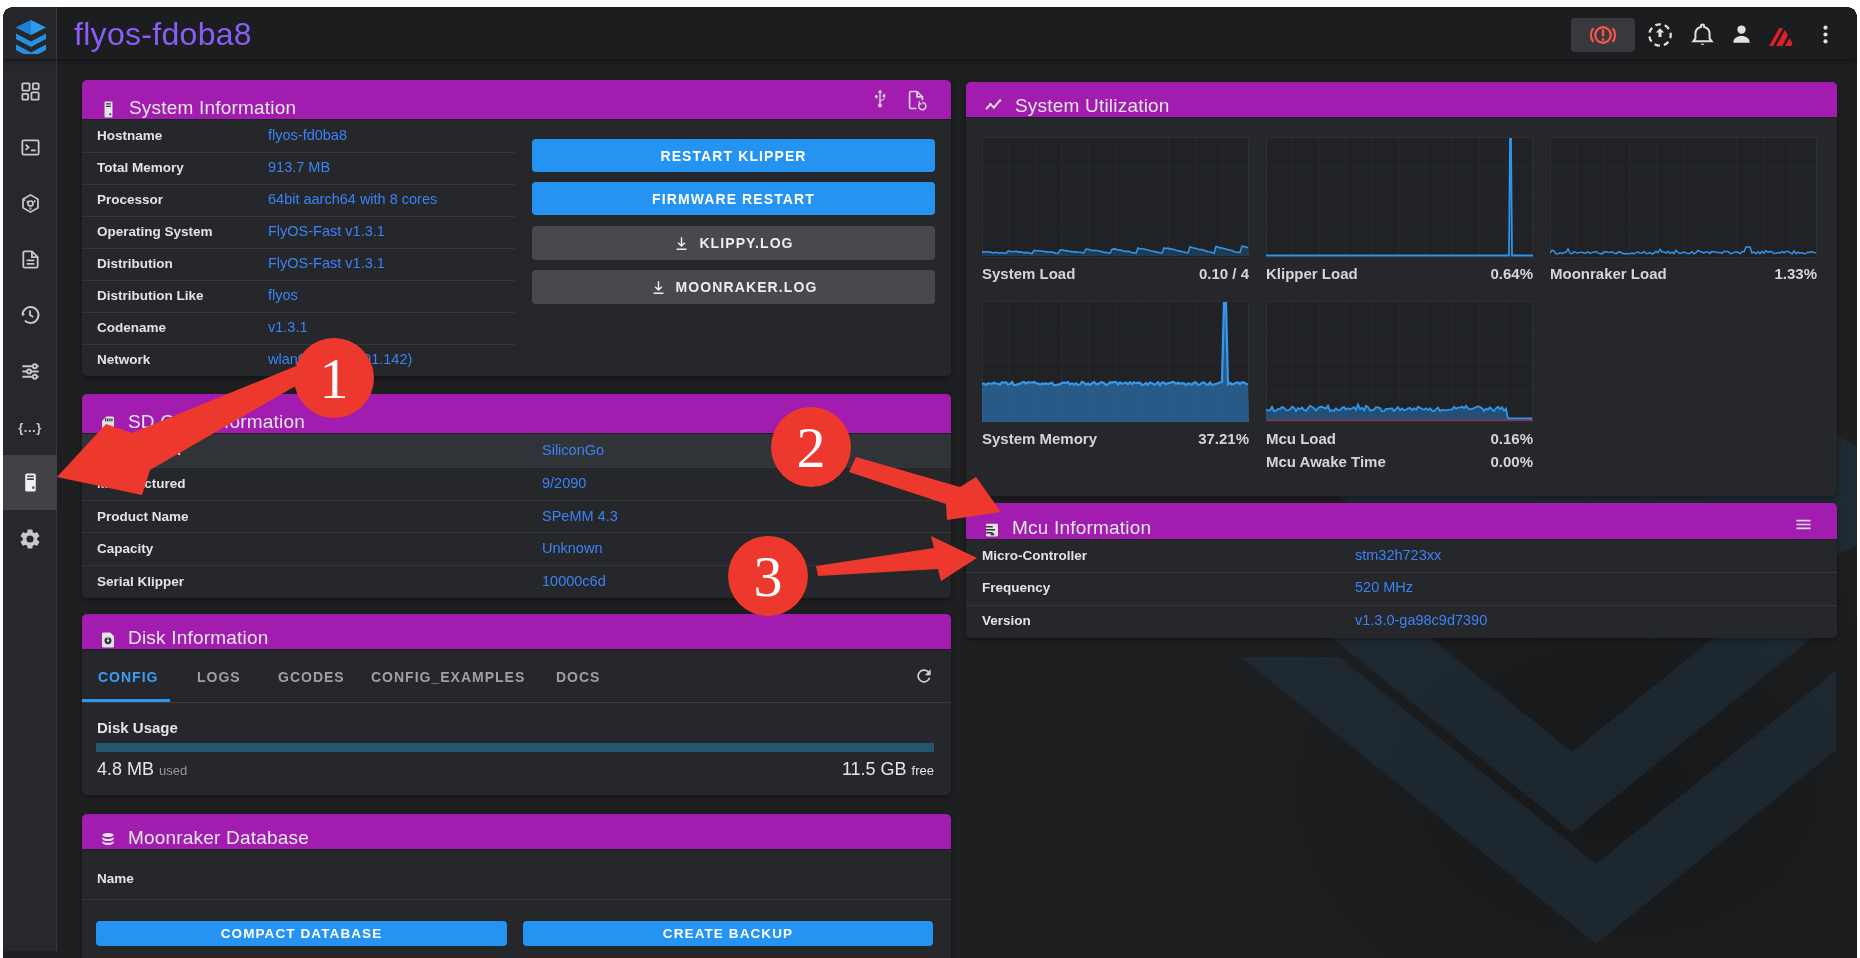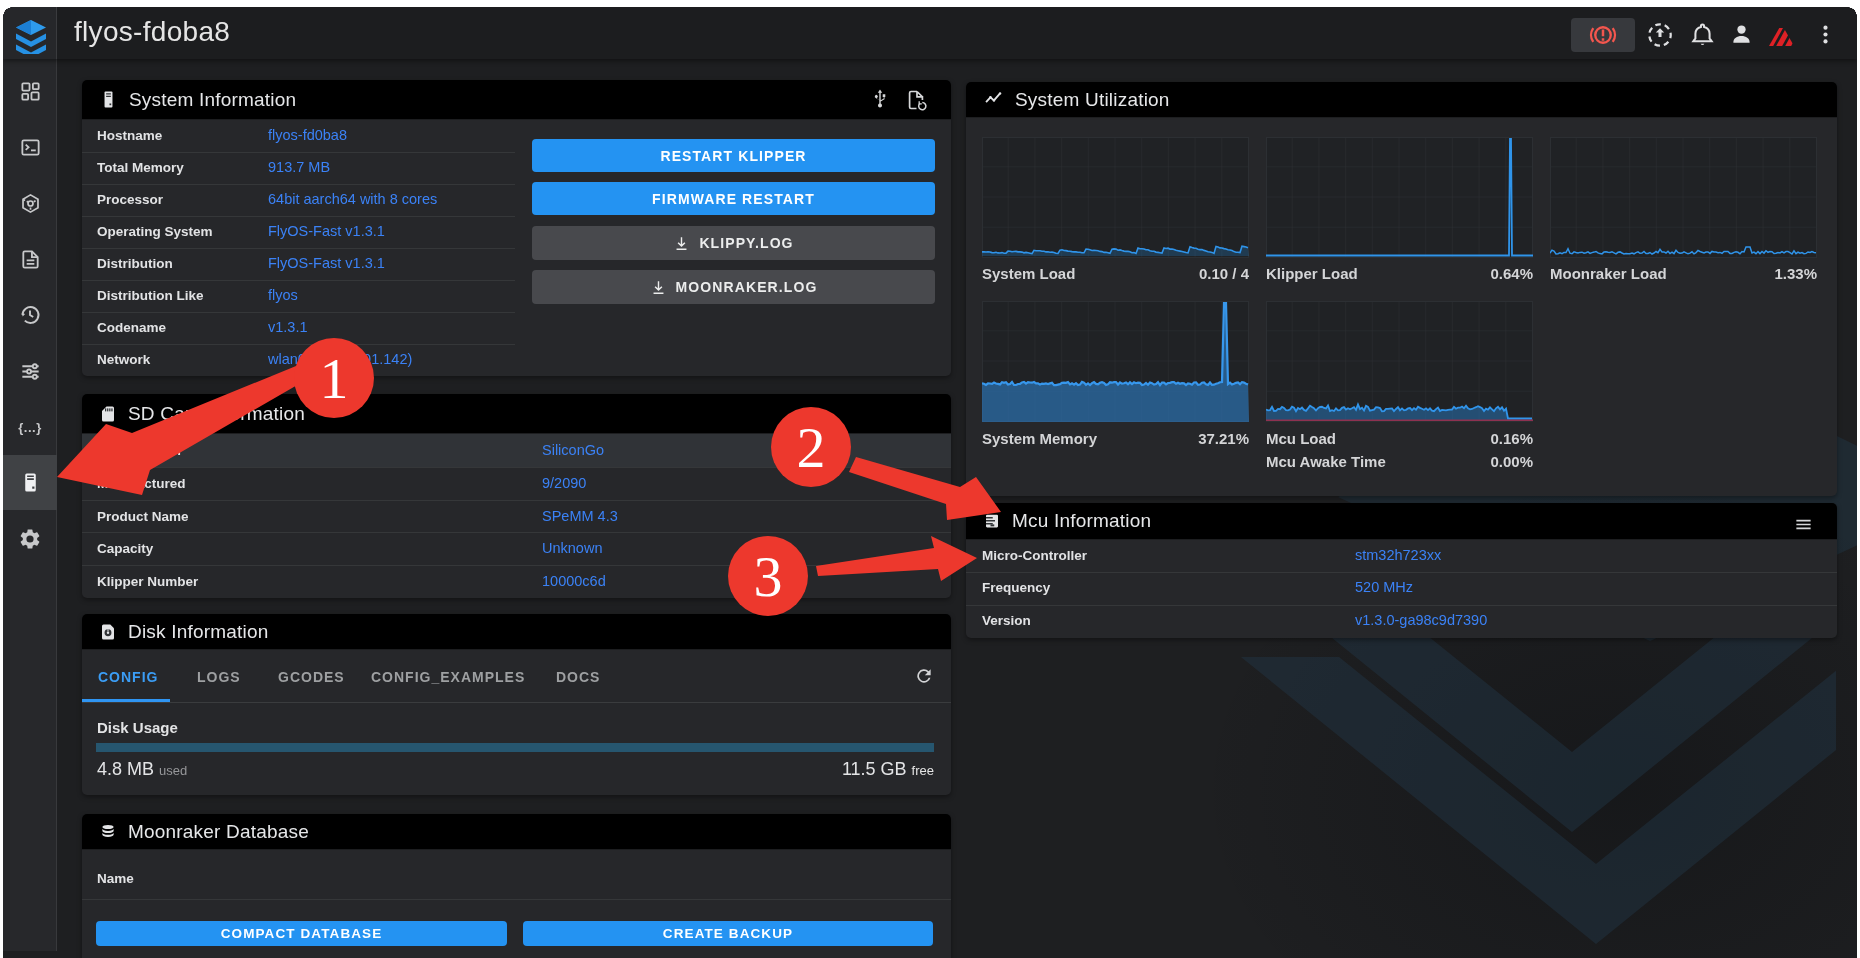--- a/index.html
+++ b/index.html
@@ -2,21 +2,21 @@
 <html><head><meta charset="utf-8"><style>
 *{margin:0;padding:0;box-sizing:border-box}
 html,body{width:1860px;height:958px;background:#fff;overflow:hidden;font-family:"Liberation Sans",sans-serif}
 #cv{position:absolute;left:0;top:0;width:1860px;height:958px}
 .abs{position:absolute}
 #appbg{position:absolute;left:3px;top:7px;right:3px;bottom:0;background:#1e1f21;border-radius:9px 9px 0 0}
 #topbar{position:absolute;left:3px;top:7px;width:1854px;height:52px;background:#1c1d1f;border-radius:9px 9px 0 0;z-index:20;box-shadow:0 2px 5px rgba(0,0,0,.45)}
 #side{position:absolute;left:3px;top:59px;width:54px;height:892px;background:#27282b;border-right:1px solid #38393c;z-index:15}
 .sideitem{position:absolute;left:0;width:54px;height:56px;display:flex;align-items:center;justify-content:center}
 .card{position:absolute;background:#26272a;border-radius:5px;box-shadow:0 2px 5px rgba(0,0,0,.4);z-index:10}
-.chead{position:absolute;left:0;top:0;right:0;height:40px;background:#000000;border-radius:5px 5px 0 0;display:flex;align-items:center;border-bottom:1px solid #1d1e20}
+.chead{position:absolute;left:0;top:0;right:0;height:40px;background:#a21caf;border-radius:5px 5px 0 0;display:flex;align-items:flex-end;border-bottom:1px solid #1d1e20}
 .ctitle{font-size:19px;color:#e6e7e9;letter-spacing:.2px}
 .cicon{margin:0 11px 0 17px;display:flex}
 .lbl{position:absolute;font-size:13.5px;font-weight:bold;color:#e2e3e5;white-space:nowrap}
 .val{position:absolute;font-size:14.5px;color:#3b82f6;white-space:nowrap}
 .divh{position:absolute;height:1px;background:#353739}
 .btn{position:absolute;border-radius:4px;display:flex;align-items:center;justify-content:center;font-size:14px;font-weight:bold;letter-spacing:1.1px;color:#fff}
 .blue{background:#2493f2}
 .gray{background:#48494d;color:#eceded}
 .plot{position:absolute;z-index:11}
 .clbl{position:absolute;font-size:15px;font-weight:bold;color:#d4d5d7;white-space:nowrap;z-index:11}
@@ -41,21 +41,21 @@
     </svg>
 
 <div id="topbar">
 <div class="abs" style="left:0;top:0;width:54px;height:52px;background:#26272a;border-radius:9px 0 0 0;border-right:1px solid #3a3b3e"></div>
 <svg class="abs" style="left:11px;top:9px" width="34" height="38" viewBox="0 0 34 38">
 <polygon points="2,11.5 17,4 32,11.5 17,19" fill="#2e9bec"></polygon>
 <polygon points="2,11.5 17,19 17,4" fill="#1c7fd4"></polygon>
 <polygon points="2,17.5 17,25.5 32,17.5 32,23 17,31 2,23" fill="#2691e4"></polygon>
 <polygon points="2,28.5 17,36.5 32,28.5 32,34 17,42 2,34" fill="#2691e4"></polygon>
 </svg>
-<div class="abs" style="left:71px;top:9px;font-size:28px;color:#e5e5e5;letter-spacing:.3px">flyos-fdoba8</div>
+<div class="abs" style="left:71px;top:9px;font-size:32px;color:#8b5cf6;letter-spacing:.3px">flyos-fdoba8</div>
 <div class="abs" style="left:1568px;top:11px;width:64px;height:34px;background:#37393d;border-radius:4px"></div>
 <svg class="abs" style="left:1585px;top:13px" width="30" height="30" viewBox="0 0 24 24">
         <g stroke="#f4564e" stroke-width="1.9" fill="none">
           <circle cx="12" cy="12" r="6.2"></circle>
           <path d="M4.2 6.5a9.5 9.5 0 0 0 0 11"></path>
           <path d="M19.8 6.5a9.5 9.5 0 0 1 0 11"></path>
         </g>
         <path d="M11 7.5h2v5.5h-2zM11 14.5h2v2h-2z" fill="#f4564e"></path>
       </svg>
 <svg class="abs" style="left:1643px;top:14px" width="28" height="28" viewBox="0 0 24 24">
@@ -220,21 +220,21 @@
       </div>
 <div class="abs" style="left:0;top:40px;width:869px;height:33px;background:#303337"></div>
 <div class="lbl" style="left:15px;top:49px">Manufacturer</div>
       <div class="val" style="left:460px;top:48px">SiliconGo</div>
 <div class="lbl" style="left:15px;top:82px">Manufactured</div>
       <div class="val" style="left:460px;top:81px">9/2090</div>
 <div class="lbl" style="left:15px;top:115px">Product Name</div>
       <div class="val" style="left:460px;top:114px">SPeMM 4.3</div>
 <div class="lbl" style="left:15px;top:147px">Capacity</div>
       <div class="val" style="left:460px;top:146px">Unknown</div>
-<div class="lbl" style="left:15px;top:180px">Klipper Number</div>
+<div class="lbl" style="left:15px;top:180px">Serial Klipper</div>
       <div class="val" style="left:460px;top:179px">10000c6d</div>
 <div class="divh" style="left:0;top:73px;width:869px"></div>
 <div class="divh" style="left:0;top:106px;width:869px"></div>
 <div class="divh" style="left:0;top:138px;width:869px"></div>
 <div class="divh" style="left:0;top:171px;width:869px"></div>
 </div>
 
 <div class="card" style="left:82px;top:614px;width:869px;height:181px">
 <div class="chead" style="height:36px">
         <span class="cicon">

